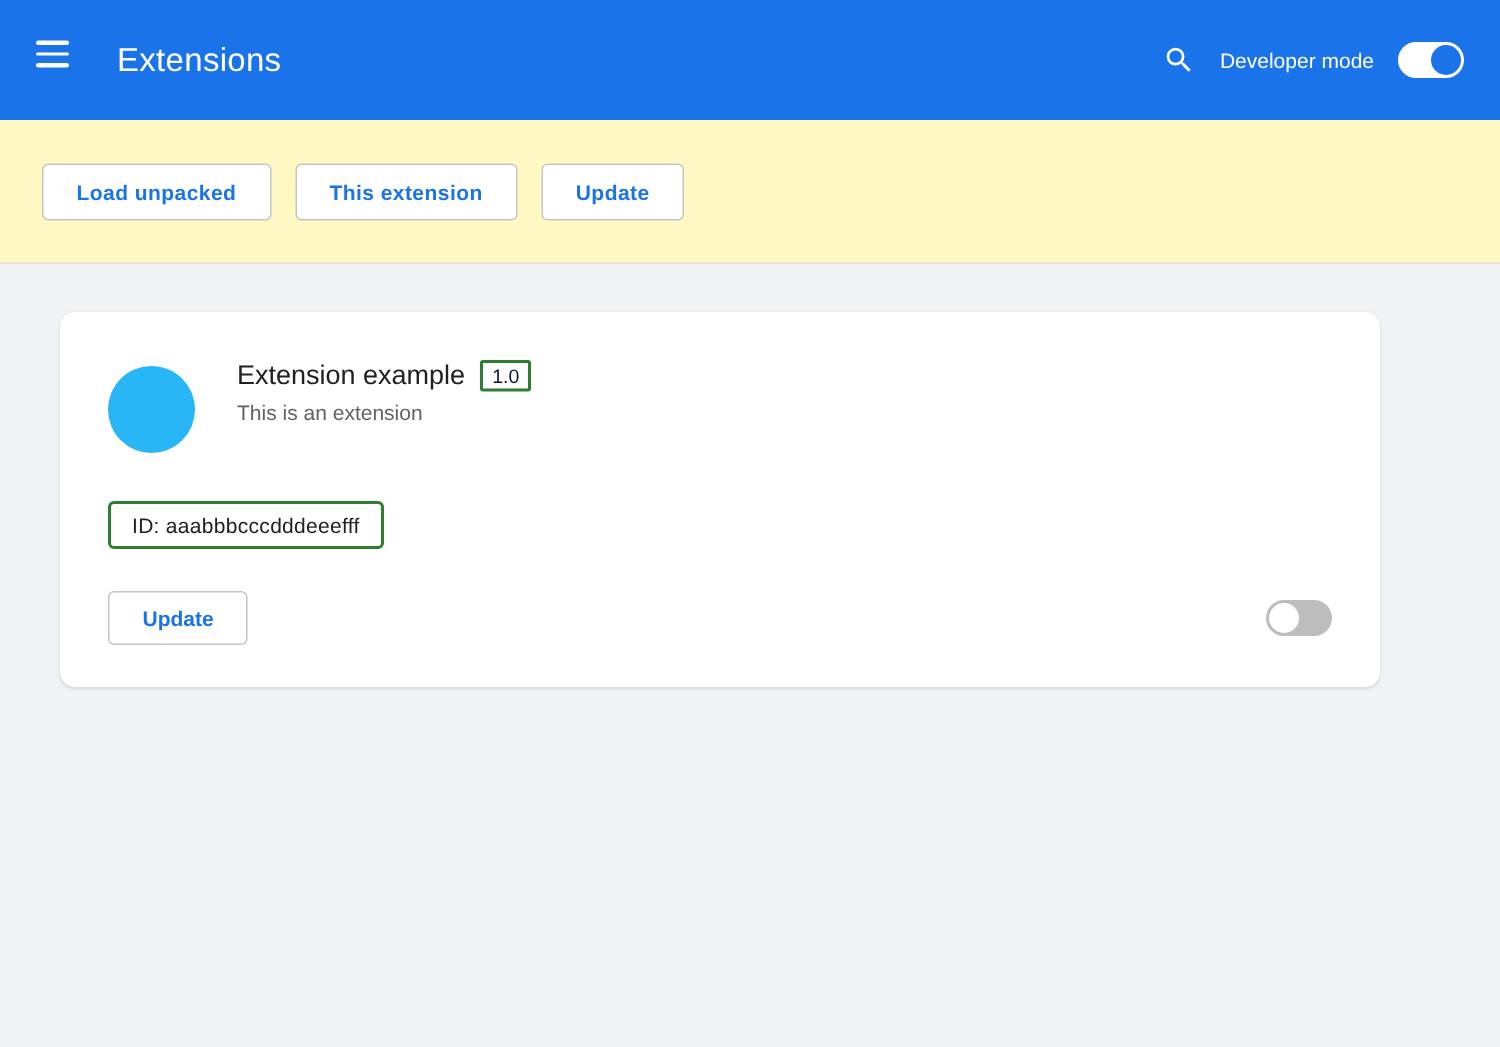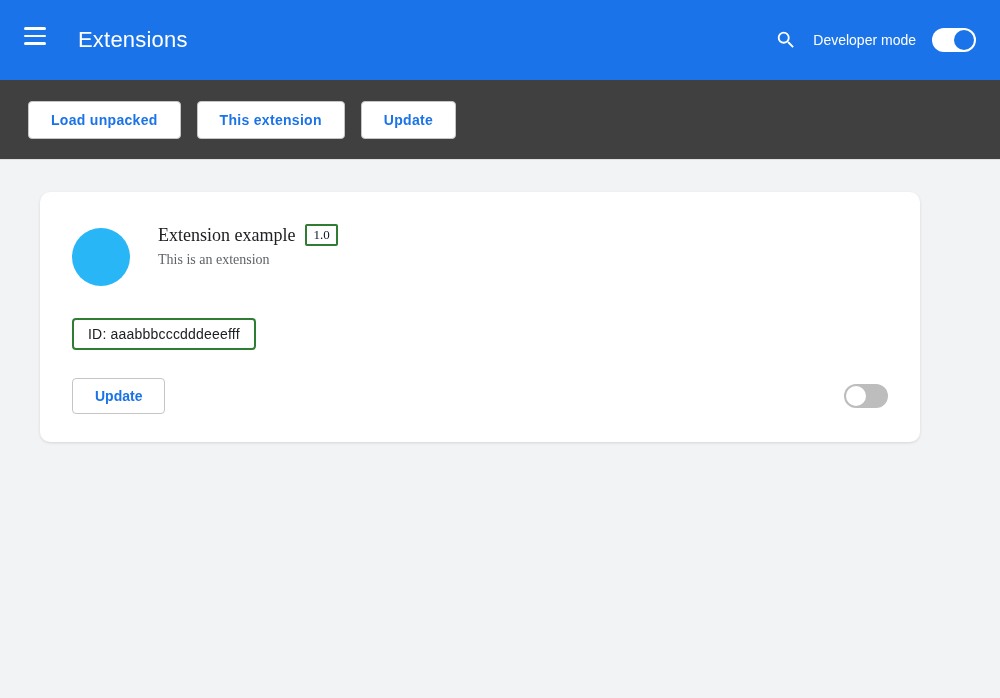--- a/index.html
+++ b/index.html
@@ -82,22 +82,22 @@
       height: 20px;
       background: #1a73e8;
       border-radius: 50%;
       position: absolute;
       right: 2px;
       transition: left 0.2s;
     }
 
     
     .toolbar {
-      background: #404040;
-      height: 80px;
+      background: #fef9c3;
+      height: 96px;
       display: flex;
       align-items: center;
       padding: 0 28px;
       gap: 16px;
       border-bottom: 1px solid #e0e0e0;
     }
     .toolbar-btn {
       border: 1.5px solid #c5c5c5;
       border-radius: 4px;
       padding: 10px 22px;
@@ -137,21 +137,20 @@
       width: 58px;
       height: 58px;
       border-radius: 50%;
       background: #29b6f6;
       flex-shrink: 0;
       margin-top: 4px;
     }
 
     .ext-info {
       flex: 1;
-      font-family: Liberation Serif, serif;
     }
 
     .ext-name-row {
       display: flex;
       align-items: center;
       gap: 10px;
       margin-bottom: 6px;
     }
 
     .ext-name {

